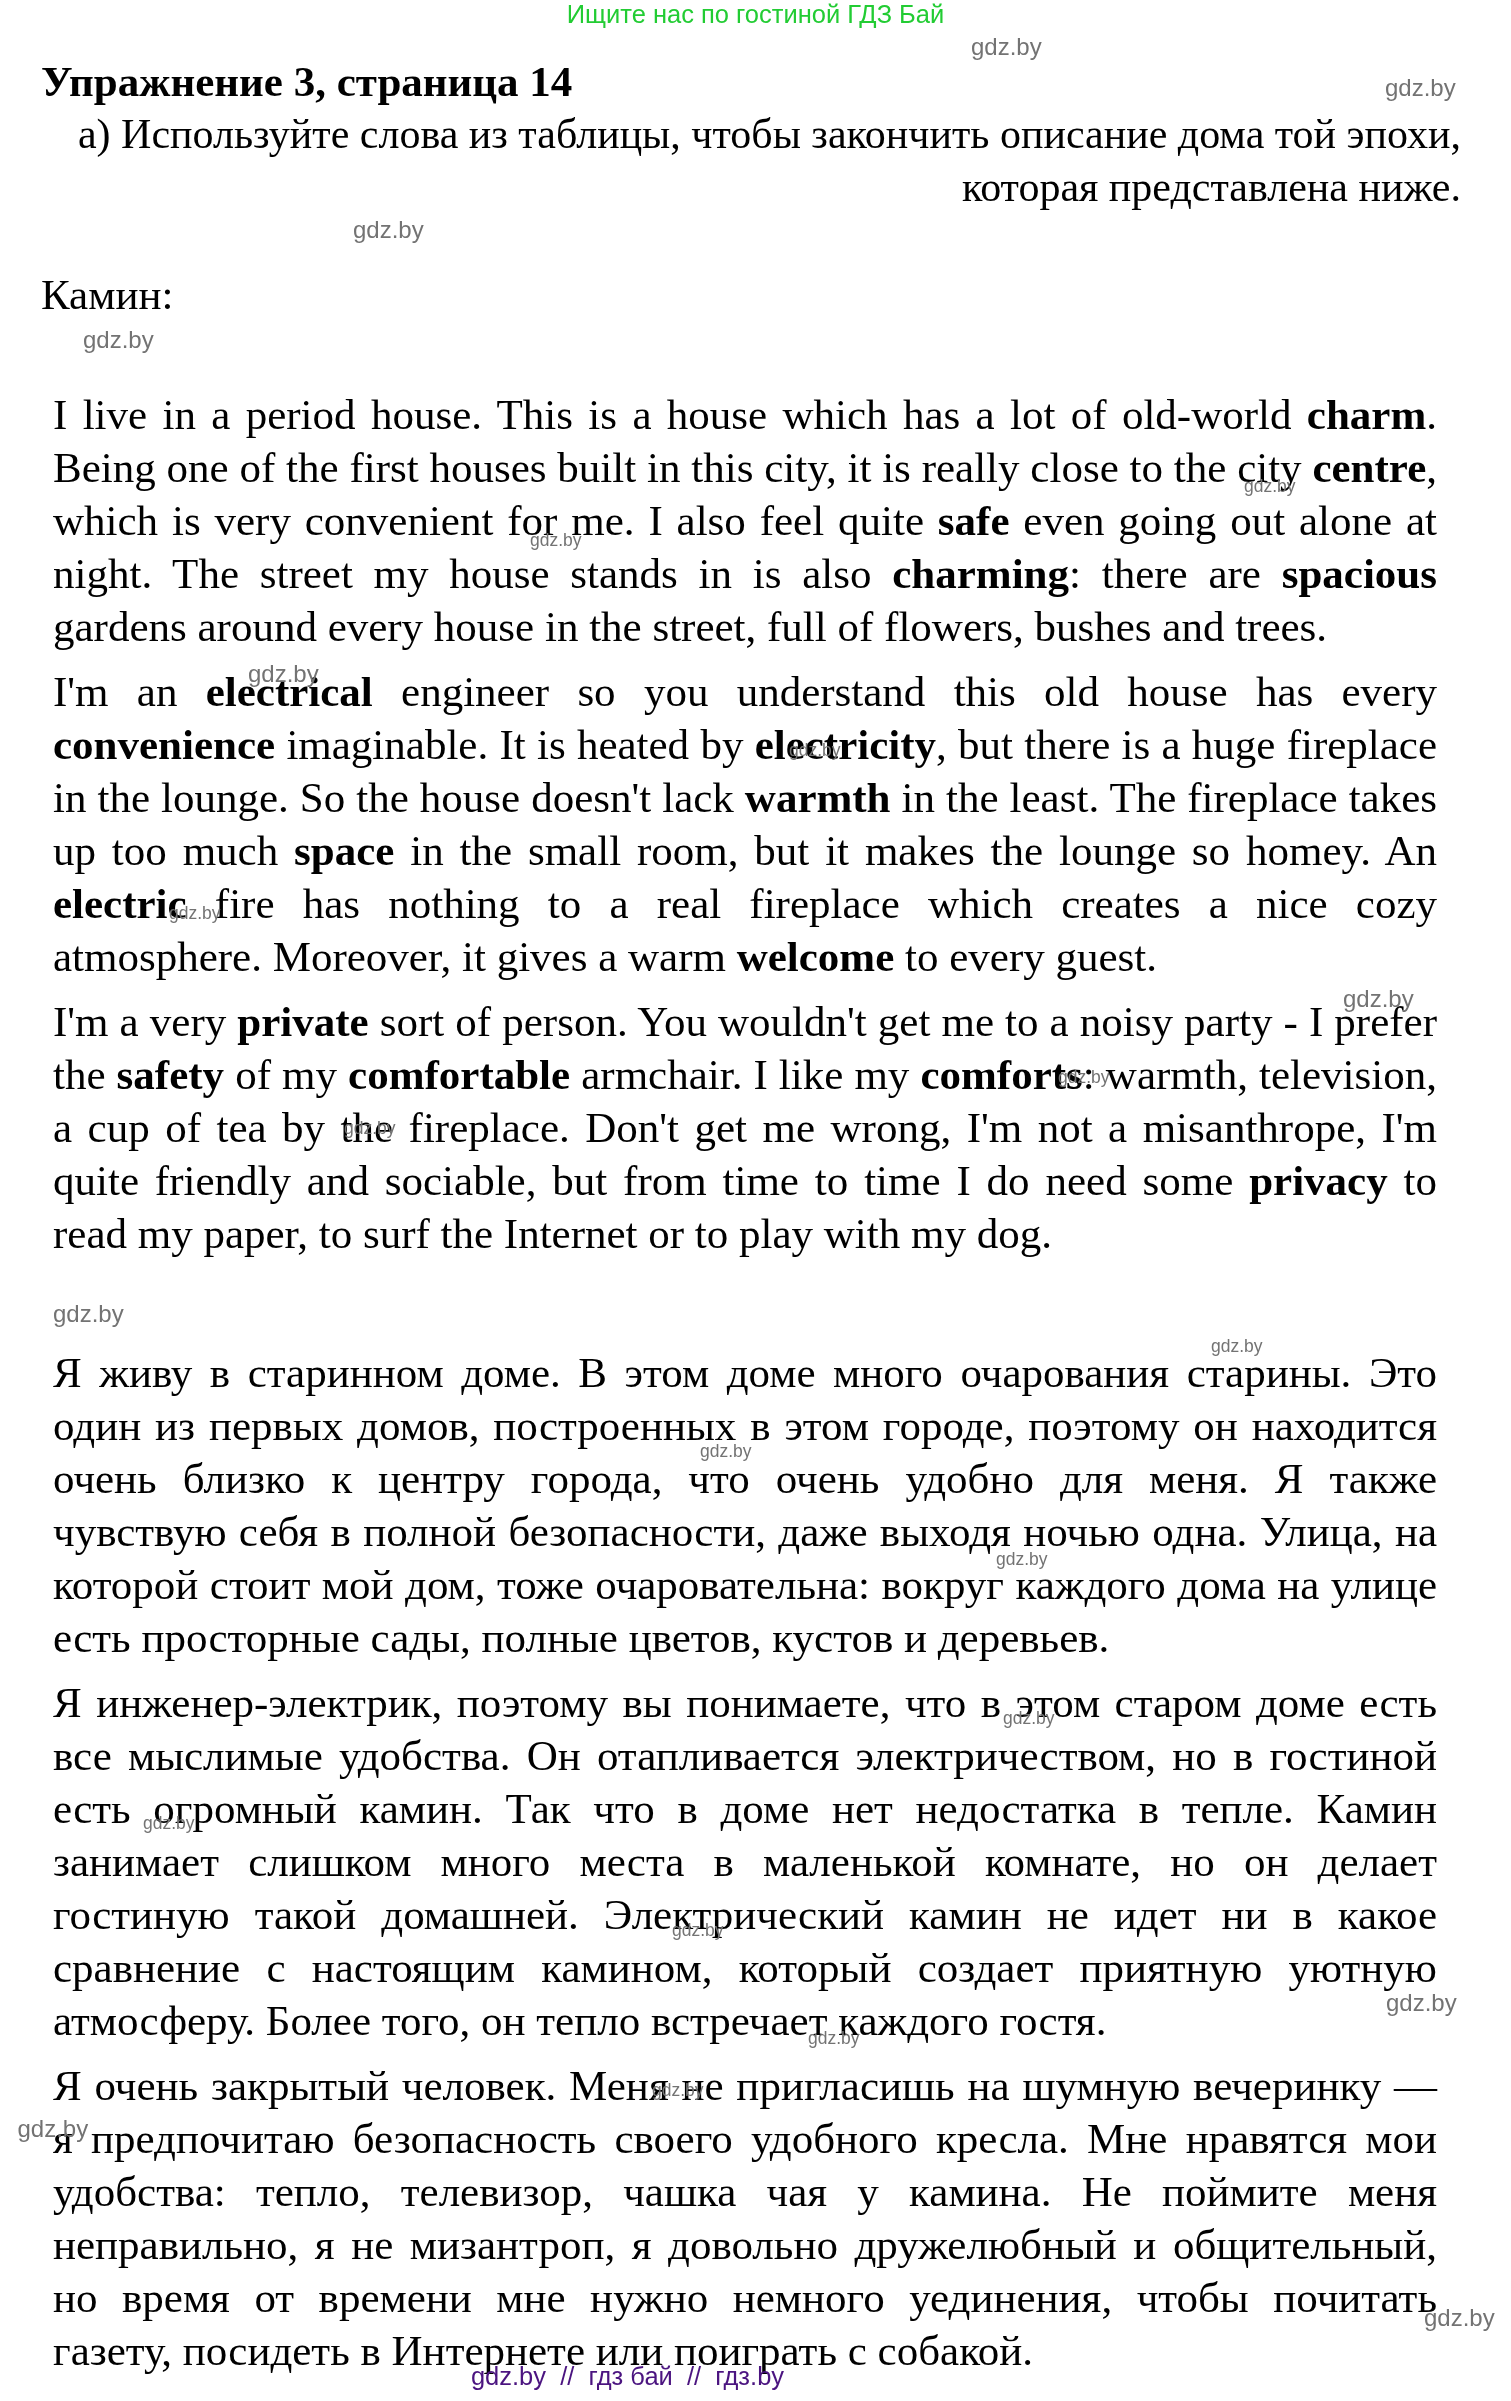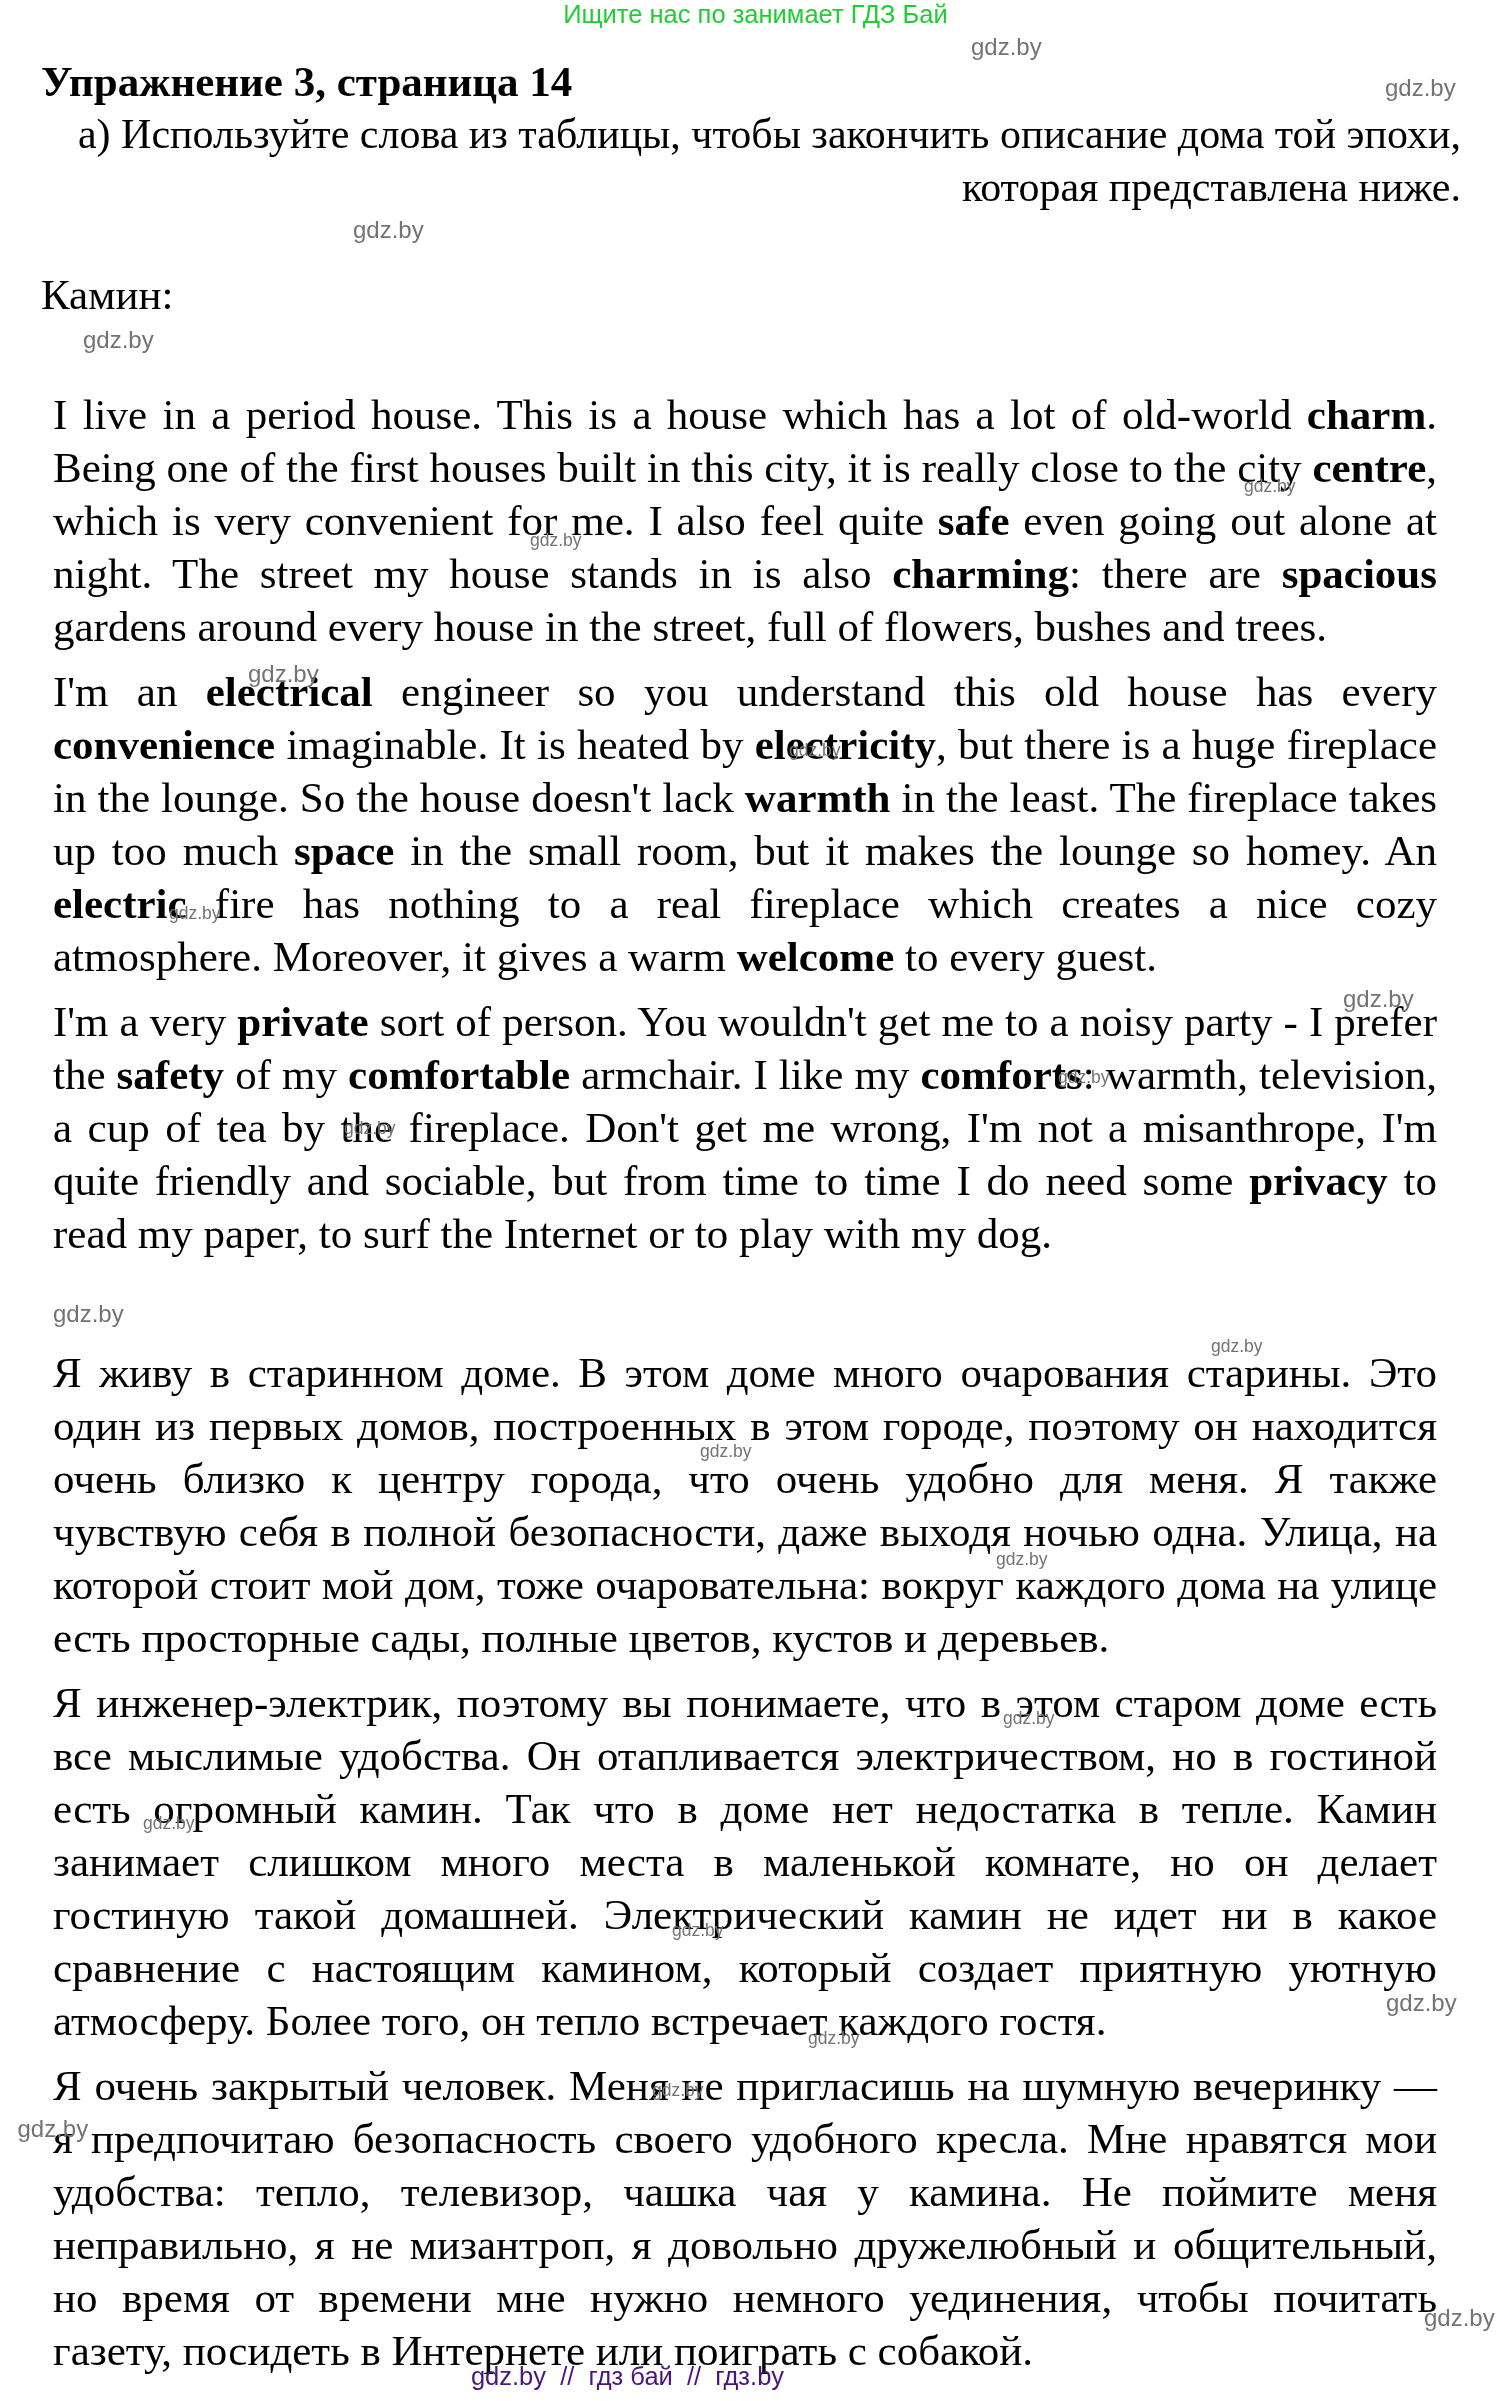--- a/index.html
+++ b/index.html
@@ -23,21 +23,21 @@
     line-height: 24px; white-space: nowrap;
   }
   .footer {
     position: absolute; left: 0; top: 2360px; width: 1255px; text-align: center;
     font-family: "Liberation Sans", sans-serif; font-size: 25.5px; color: #4b1480; line-height: 32px; white-space: pre;
   }
 </style>
 </head>
 <body>
 
-<div class="top-banner">Ищите нас по занимает ГДЗ Бай</div>
+<div class="top-banner">Ищите нас по гостиной ГДЗ Бай</div>
 
 <div class="page">
   <div class="title">Упражнение 3, страница 14</div>
   <div class="task">а) Используйте слова из таблицы, чтобы закончить описание дома той эпохи, которая представлена ниже.</div>
   <div class="answer-label">Камин:</div>
 
   <div class="para-block en-block">
     <p>I live in a period house. This is a house which has a lot of old-world <b>charm</b>. Being one of the first houses built in this city, it is really close to the city <b>centre</b>, which is very convenient for me. I also feel quite <b>safe</b> even going out alone at night. The street my house stands in is also <b>charming</b>: there are <b>spacious</b> gardens around every house in the street, full of flowers, bushes and trees.</p>
     <p>I'm an <b>electrical</b> engineer so you understand this old house has every <b>convenience</b> imaginable. It is heated by <b>electricity</b>, but there is a huge fireplace in the lounge. So the house doesn't lack <b>warmth</b> in the least. The fireplace takes up too much <b>space</b> in the small room, but it makes the lounge so homey. An <b>electric</b> fire has nothing to a real fireplace which creates a nice cozy atmosphere. Moreover, it gives a warm <b>welcome</b> to every guest.</p>
     <p>I'm a very <b>private</b> sort of person. You wouldn't get me to a noisy party - I prefer the <b>safety</b> of my <b>comfortable</b> armchair. I like my <b>comforts</b>: warmth, television, a cup of tea by the fireplace. Don't get me wrong, I'm not a misanthrope, I'm quite friendly and sociable, but from time to time I do need some <b>privacy</b> to read my paper, to surf the Internet or to play with my dog.</p>

